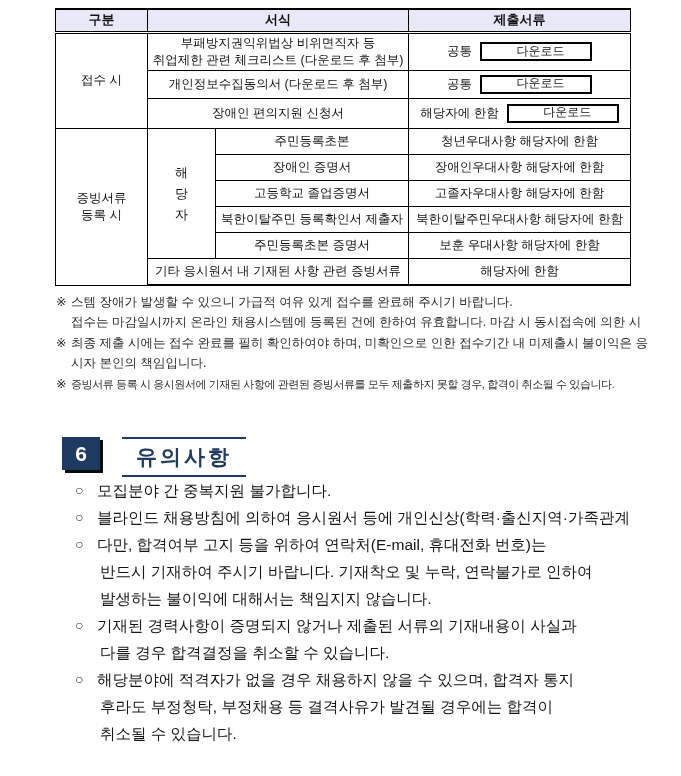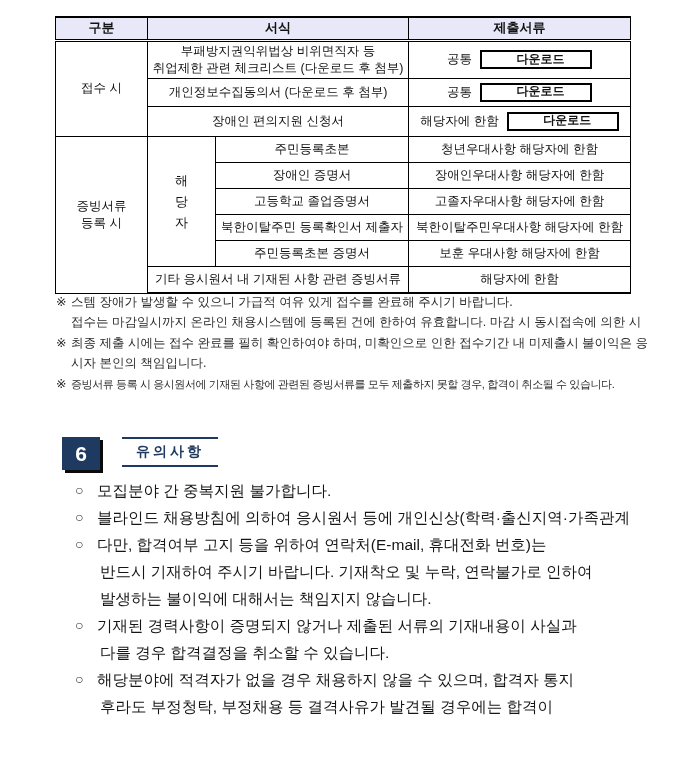--- a/index.html
+++ b/index.html
@@ -1,56 +1,56 @@
 <!DOCTYPE html>
 <html><head>
 <meta charset="utf-8">
 <style>
   * { margin:0; padding:0; box-sizing:border-box; }
   html,body { width:681px; height:776px; background:#ffffff;
     font-family:"Liberation Sans","DejaVu Sans",sans-serif; color:#1a1a1a; }
   .page { position:relative; width:681px; height:776px; background:#fff; overflow:hidden; }
 
   
-  .doc-table { position:absolute; left:55px; top:16px; width:575px;
+  .doc-table { position:absolute; left:55px; top:8px; width:575px;
     border-collapse:collapse; table-layout:fixed; font-size:12.5px; color:#111; }
   .doc-table td, .doc-table th { border:1px solid #000; text-align:center; vertical-align:middle;
     padding:1px 2px; font-weight:normal; line-height:1.3; }
   .doc-table tr.hdr th { background:#e8e8f8; font-weight:bold; font-size:13px;
     border-top:2px solid #000; border-bottom:3px double #000; height:23px; }
   .doc-table tr.last td { border-bottom:2px solid #000; }
   .r1 td { height:38px; }
   .r2 td { height:28px;text-align:center; }
   .r3 td { height:30px; }
   .rev td { height:26px; }
   .rother td { height:27px; }
   .form2 { line-height:16px; }
   .doccell { display:flex; align-items:center; justify-content:center; gap:8px; }
   .dl-btn { display:inline-flex; align-items:center; justify-content:center;
     width:112px; height:19px; border:2px solid #000; background:#fff;
-    font-size:12px; font-weight:700; cursor:pointer;padding-left:9px; }
+    font-size:12px; font-weight:400; cursor:pointer;padding-left:9px; }
   .subject-vert { width:15px; margin:12px auto; word-break:break-all; line-height:21px; font-size:13px; }
   .cat-label { line-height:18px; }
 
   
   .notes { position:absolute; left:56px; top:292px; width:578px; font-size:12.5px; color:#2a2a2a; }
   .note { display:flex; margin-bottom:1px; }
   .note .nmark { width:15px; flex:0 0 15px; line-height:20px; }
   .note .nlines { flex:1; }
   .note .nline { line-height:20px; white-space:nowrap; }
   .note.condensed .nline { font-size:11px; letter-spacing:-0.4px; }
 
   
   .section-head { position:absolute; left:62px; top:437px; display:flex; align-items:flex-start; }
   .num-badge { width:38px; height:33px; background:#1f3a60; color:#fff;
     display:flex; align-items:center; justify-content:center;
     font-size:21px; font-weight:bold; box-shadow:3px 3px 0 0 #0a0a0a; }
   .sec-title { margin-left:22px; display:inline-block; padding:4px 14px;
     border-top:2px solid #1f3a60; border-bottom:2px solid #1f3a60;
-    color:#1f3a60; font-size:14px; font-weight:bold; letter-spacing:3px; }
+    color:#1f3a60; font-size:21px; font-weight:bold; letter-spacing:3px; }
 
   
   .bullets { position:absolute; left:75px; top:477px; width:580px; font-size:15.5px; color:#151515; }
   .bullet { display:flex; }
   .bullet .bmark { width:22px; flex:0 0 22px; line-height:27px; font-size:14px; color:#333; }
   .bullet .blines { flex:1; }
   .bullet .bline { line-height:27px; white-space:nowrap; }
   .bullet .bline + .bline { padding-left:3px; }
 </style>
 </head>
@@ -192,17 +192,18 @@
       <div class="blines">
         <div class="bline">기재된 경력사항이 증명되지 않거나 제출된 서류의 기재내용이 사실과</div>
         <div class="bline">다를 경우 합격결정을 취소할 수 있습니다.</div>
       </div>
     </div>
     <div class="bullet">
       <span class="bmark">○</span>
       <div class="blines">
         <div class="bline">해당분야에 적격자가 없을 경우 채용하지 않을 수 있으며, 합격자 통지</div>
         <div class="bline">후라도 부정청탁, 부정채용 등 결격사유가 발견될 경우에는 합격이</div>
+        <div class="bline">취소될 수 있습니다.</div>
       </div>
     </div>
   </div>
 
 </div>
 
 </body></html>

